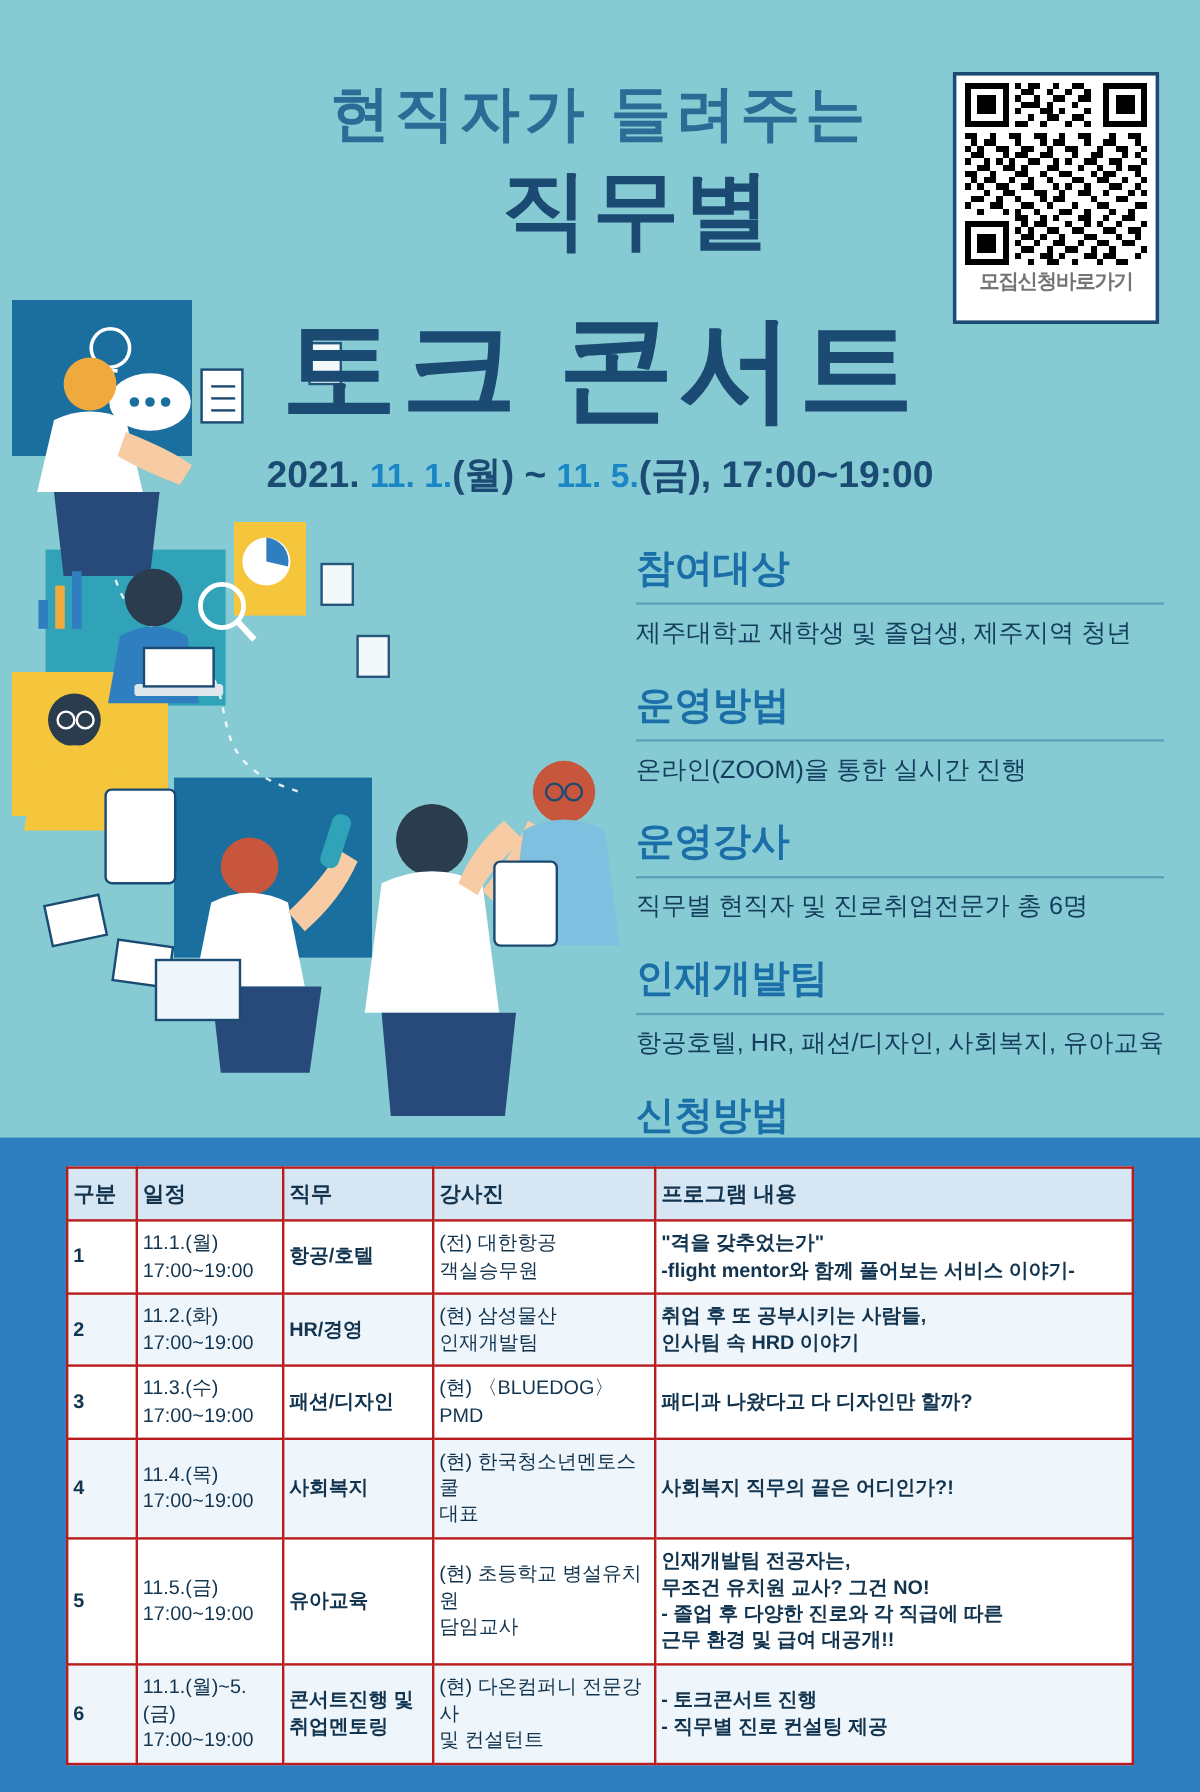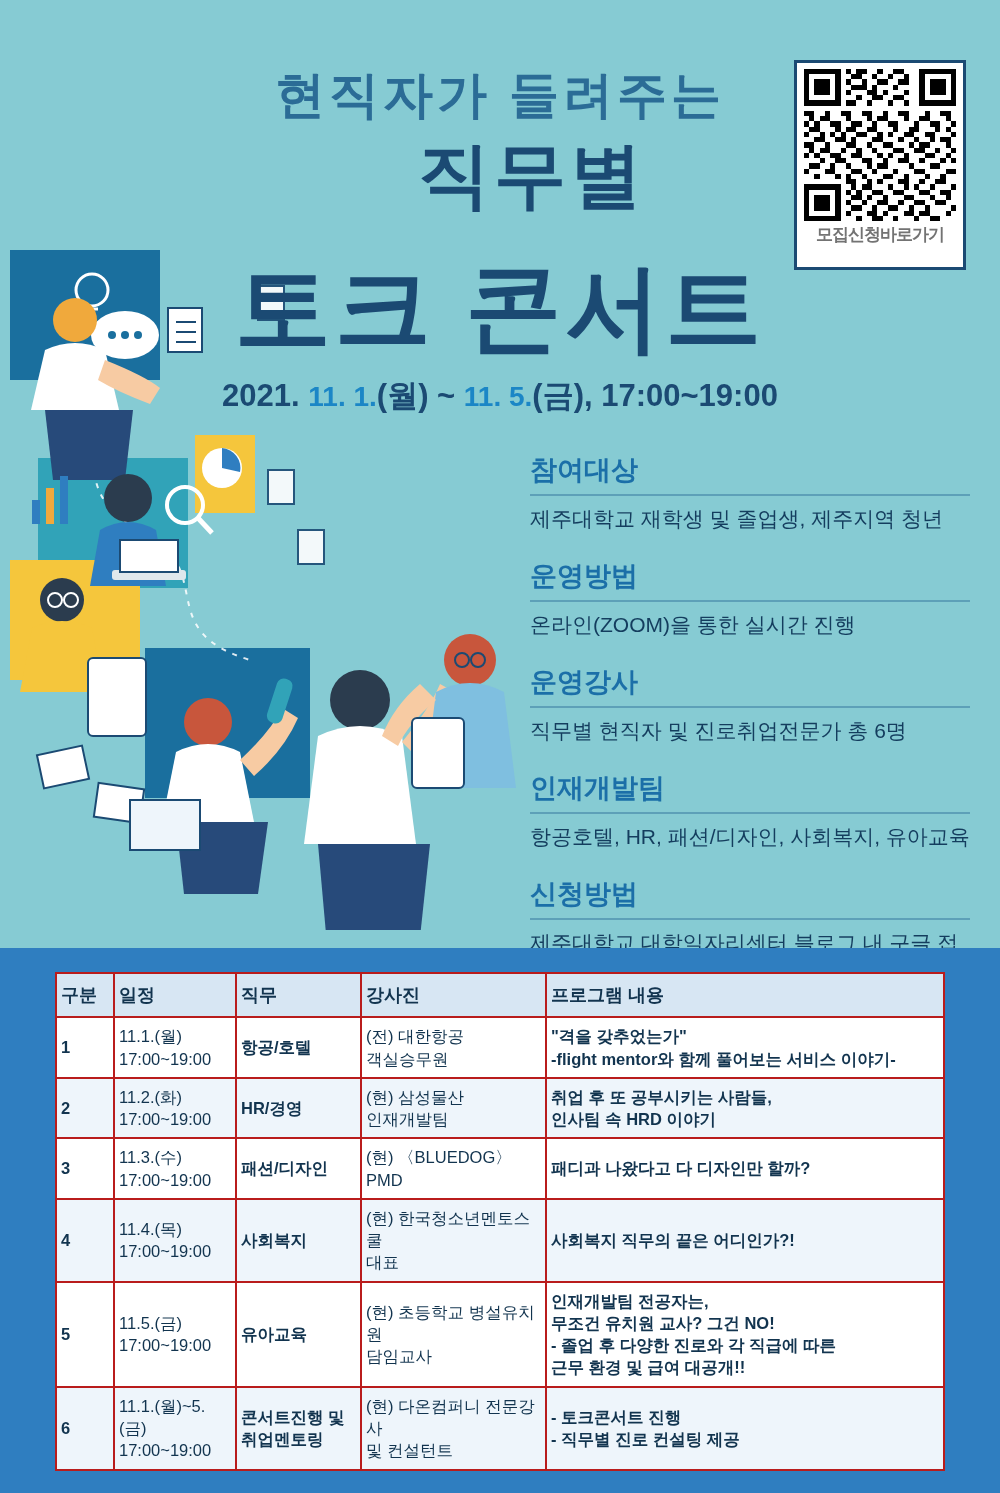--- a/index.html
+++ b/index.html
@@ -103,21 +103,21 @@
   }
   
   .info {
     position: absolute;
     top: 452px;
     left: 530px;
     width: 440px;
   }
   .info-block { margin-bottom: 25px; }
   .info-head {
-    font-size: 27px;
+    font-size: 32px;
     font-weight: bold;
     color: #1b6fa8;
     margin-bottom: 6px;
   }
   .info-rule {
     height: 2px;
     background: #3c7da3;
     opacity: .55;
     margin-bottom: 9px;
   }

